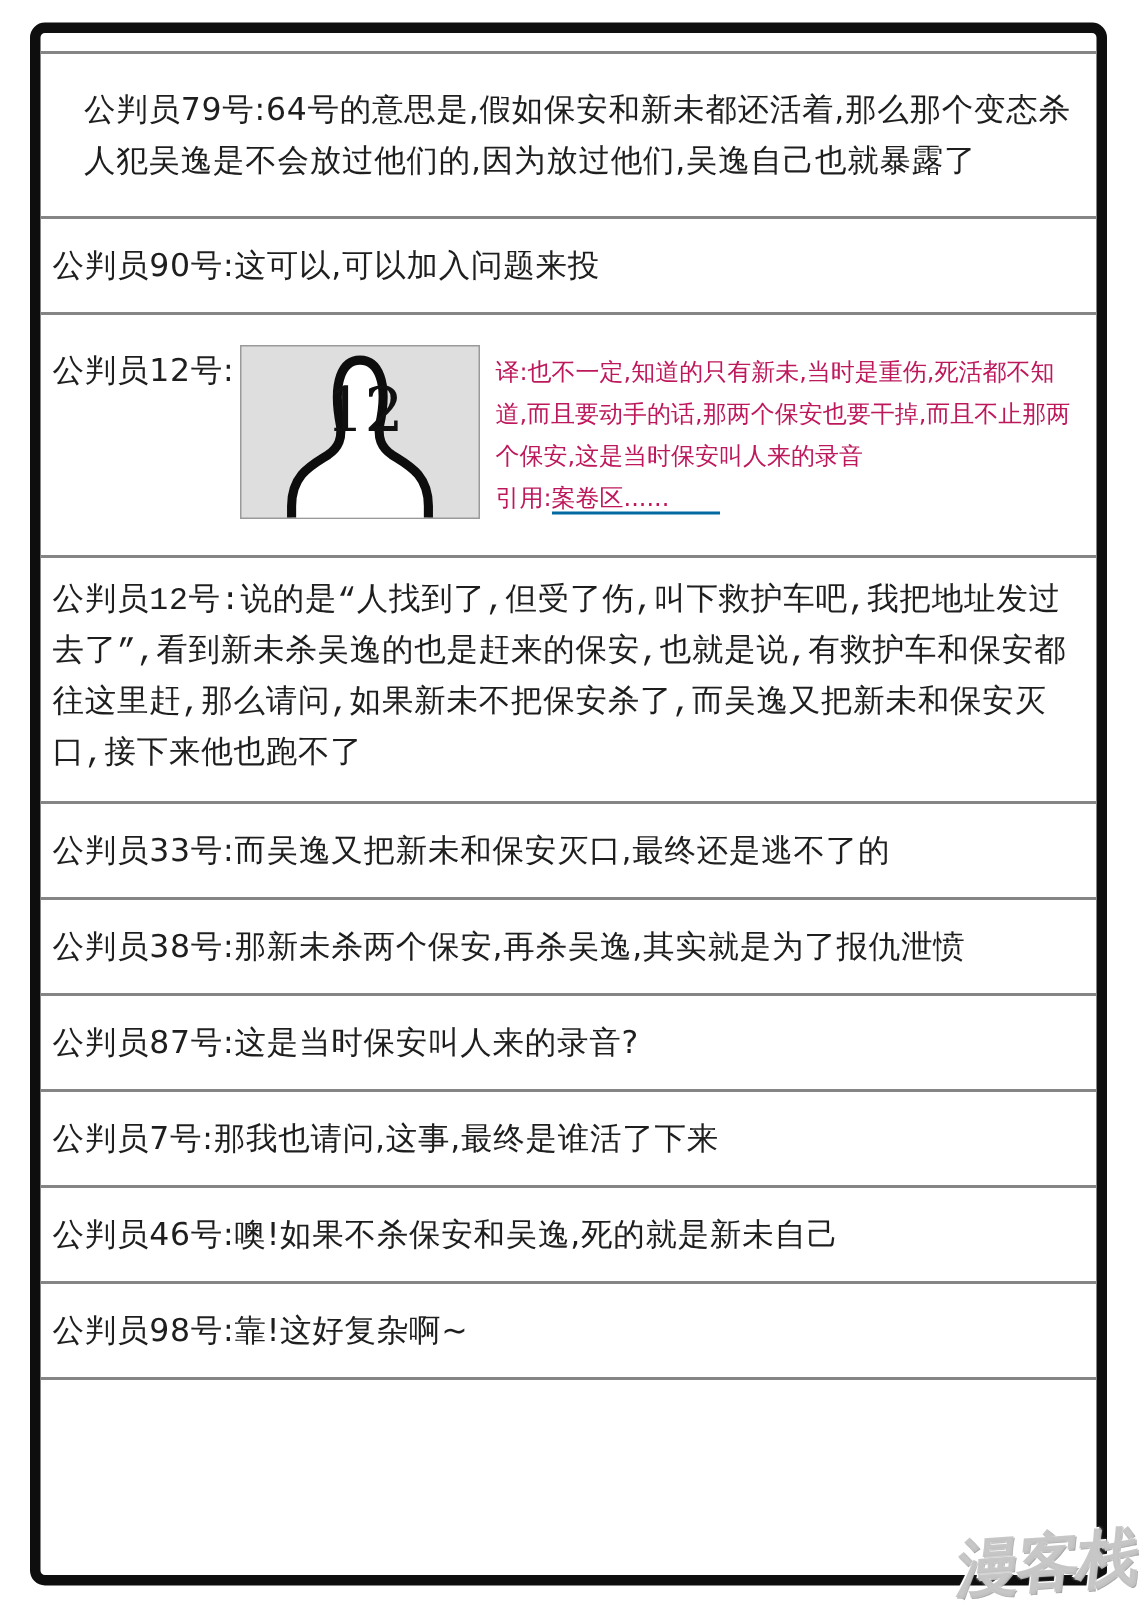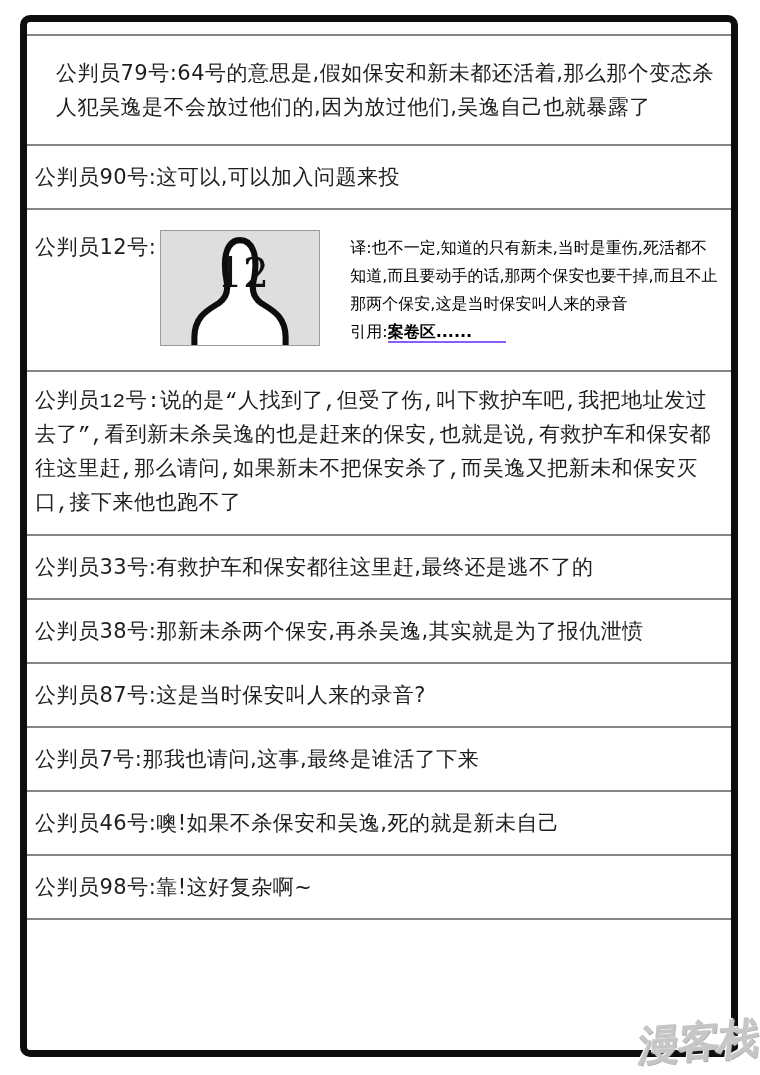--- a/index.html
+++ b/index.html
@@ -43,34 +43,33 @@
   .avatar {
     flex: 0 0 auto;
     width: 160px; height: 116px;
     background: #dedede;
     border: 1px solid #9a9a9a;
     margin-left: 4px;
   }
   .avatar svg { display: block; width: 100%; height: 100%; }
   .note {
     flex: 1 1 auto;
-    margin-left: 30px;
+    margin-left: 10px;
     align-self: flex-end;
     font-size: 16px;
     line-height: 28px;
-    color: #000000;
+    color: #be185d;
     font-weight: 500;
     word-break: break-all;
     padding-bottom: 0px;
   }
   .case-link {
-    border-bottom: 2px solid #8b5cf6;
+    border-bottom: 2px solid #0369a1;
     padding-right: 34px;
     cursor: pointer;
-    font-weight: bold;
   }
   .strip-bottom {
     border-top: 2px solid #858585;
     height: 24px;
   }
   .watermark {
     position: absolute;
     right: 2px; top: 1014px;
     font-size: 42px;
     font-weight: bold;
@@ -108,21 +107,21 @@
       <div>译:也不一定,知道的只有新未,当时是重伤,死活都不知道,而且要动手的话,那两个保安也要干掉,而且不止那两个保安,这是当时保安叫人来的录音</div>
       <div><span>引用:</span><span class="case-link">案卷区......</span></div>
     </div>
   </div>
 
   <div class="row row-quad">
     <p class="msg"><span>公判员12号:</span><span>说的是“人找到了,但受了伤,叫下救护车吧,我把地址发过去了”,看到新未杀吴逸的也是赶来的保安,也就是说,有救护车和保安都往这里赶,那么请问,如果新未不把保安杀了,而吴逸又把新未和保安灭口,接下来他也跑不了</span></p>
   </div>
 
   <div class="row">
-    <p class="msg"><span>公判员33号:</span><span>有救护车和保安都往这里赶,最终还是逃不了的</span></p>
+    <p class="msg"><span>公判员33号:</span><span>而吴逸又把新未和保安灭口,最终还是逃不了的</span></p>
   </div>
 
   <div class="row">
     <p class="msg"><span>公判员38号:</span><span>那新未杀两个保安,再杀吴逸,其实就是为了报仇泄愤</span></p>
   </div>
 
   <div class="row">
     <p class="msg"><span>公判员87号:</span><span>这是当时保安叫人来的录音?</span></p>
   </div>
 

